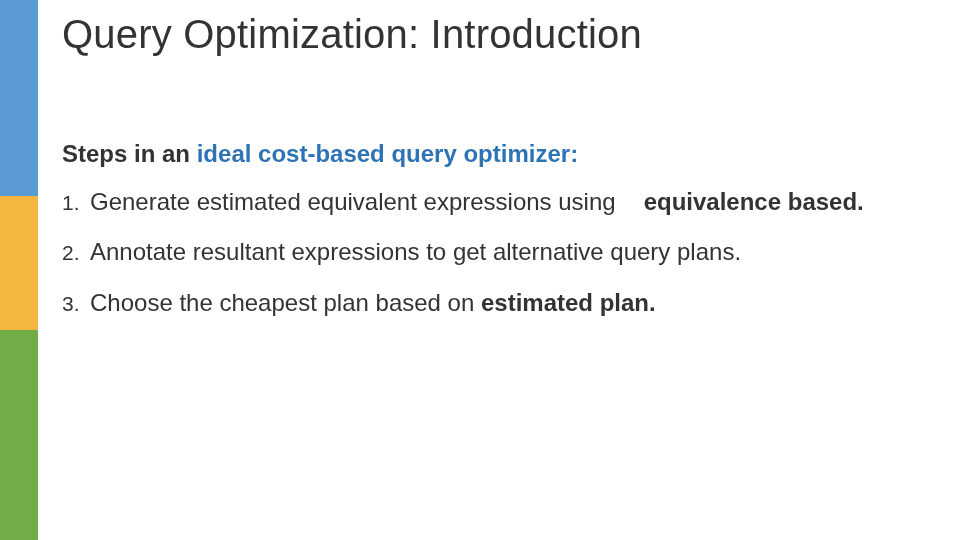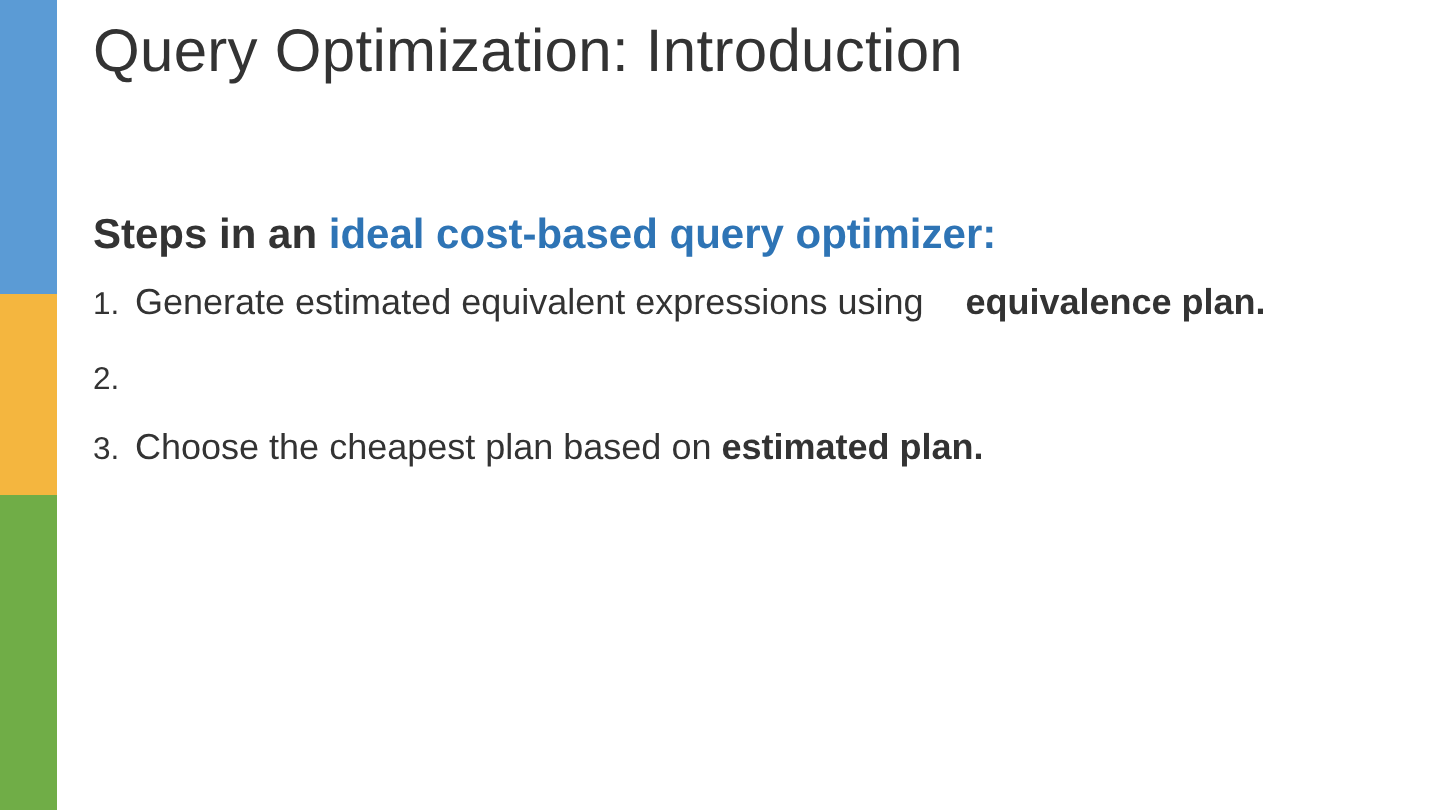--- a/index.html
+++ b/index.html
@@ -53,21 +53,21 @@
     left: 62px;
     top: 12px;
     font-size: 40px;
     color: #333333;
     letter-spacing: 0.2px;
   }
   .subhead {
     position: absolute;
     left: 62px;
     top: 140px;
-    font-size: 28px;
+    font-size: 24px;
     font-weight: bold;
     color: #333333;
   }
   .subhead .accent {
     color: #2e74b5;
   }
   .list {
     position: absolute;
     left: 62px;
     top: 186px;
@@ -111,26 +111,27 @@
 
   <div class="subhead">
     <span>Steps in an </span><span class="accent">ideal cost-based query optimizer:</span>
   </div>
 
   <div class="list">
 
     <div class="item">
       <span class="num">1.</span>
       <span>
-        <span>Generate estimated equivalent expressions using</span><span class="gap"></span><span class="bold">equivalence plan.</span>
+        <span>Generate estimated equivalent expressions using</span><span class="gap"></span><span class="bold">equivalence based.</span>
       </span>
     </div>
 
     <div class="item">
       <span class="num">2.</span>
+      <span>Annotate resultant expressions to get alternative query plans.</span>
     </div>
 
     <div class="item">
       <span class="num">3.</span>
       <span>
         <span>Choose the cheapest plan based on </span><span class="bold">estimated plan.</span>
       </span>
     </div>
 
   </div>

